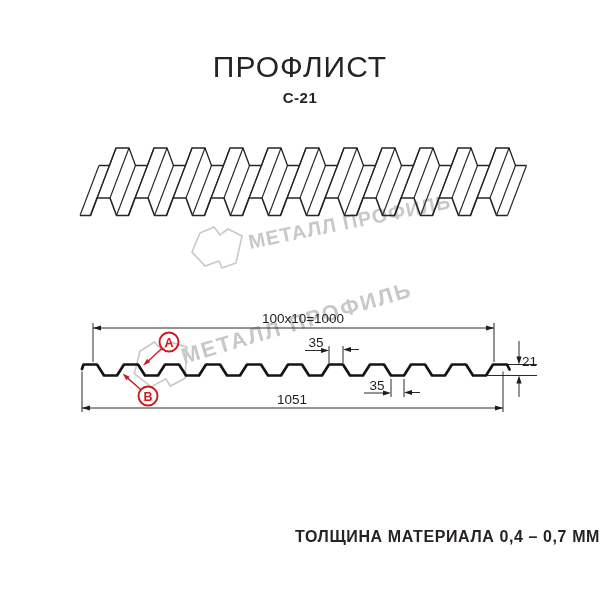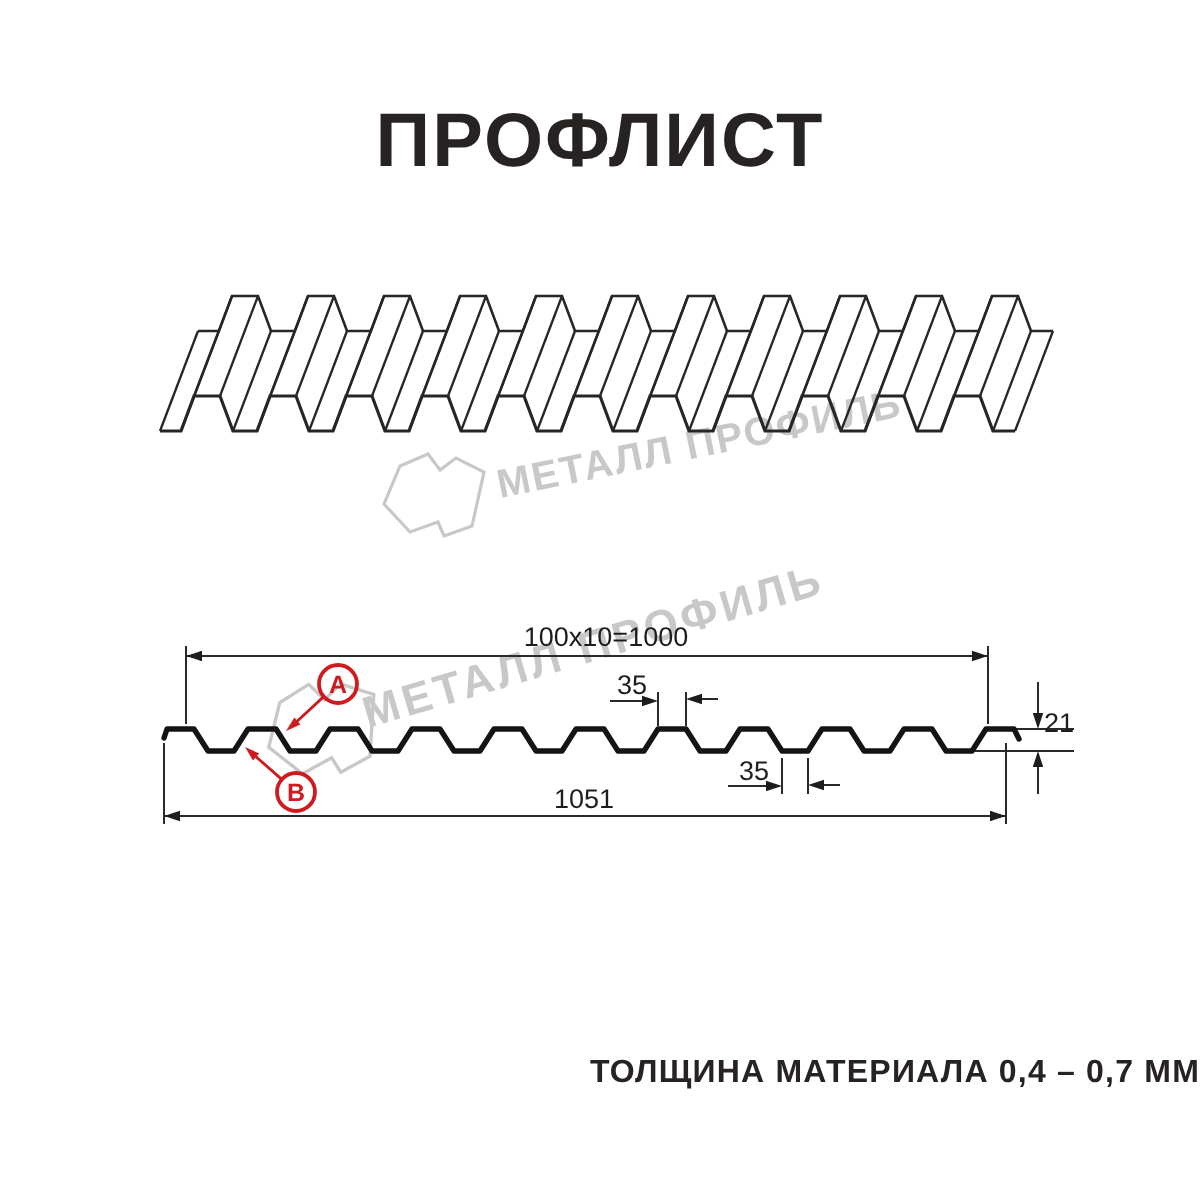--- a/index.html
+++ b/index.html
@@ -10,21 +10,21 @@
     --title:#272322;
     --bg:#ffffff;
   }
   html,body{margin:0;padding:0;background:#fff;}
   #page{
     position:relative;width:600px;height:600px;background:var(--bg);
     font-family:"Liberation Sans",sans-serif;overflow:hidden;
   }
   .title{
     position:absolute;top:50px;left:0;width:600px;text-align:center;
-    font-size:38px;font-weight:bold;letter-spacing:1px;color:var(--title);
+    font-size:30px;font-weight:normal;letter-spacing:1px;color:var(--title);
   }
   .subtitle{
     position:absolute;top:89px;left:0;width:600px;text-align:center;
     font-size:15px;font-weight:bold;letter-spacing:.5px;color:var(--title);
   }
   .footer-note{
     position:absolute;top:528px;left:0;width:600px;text-align:right;
     font-size:16px;font-weight:600;letter-spacing:.6px;color:var(--title);
   }
   svg{position:absolute;top:0;left:0;}
@@ -36,20 +36,21 @@
   .blk{fill:var(--ink);stroke:none;}
   .redstroke{stroke:var(--red);fill:none;}
   .redfill{fill:var(--red);stroke:none;}
 </style>
 </head>
 <body>
 
 <div id="page">
 
   <div class="title">ПРОФЛИСТ</div>
+  <div class="subtitle">С-21</div>
 
   <svg width="600" height="600" viewBox="0 0 600 600">
 
     <g>
       <path id="wm-logo-1" transform="translate(192,227)" fill="none" stroke="var(--wm)" stroke-width="1.6" d="M0,25 L8,6 L22,0 L28,8 L36,2 L50,9 L44,36 L30,41 L27,34 L13,39 Z"></path>
       <text class="wm-text wm1" transform="translate(250,249) rotate(-11.5)">МЕТАЛЛ ПРОФИЛЬ</text>
     </g>
 
     <g id="g3d">
         <line x1="80" y1="215.5" x2="99" y2="165.5" stroke="#262626" stroke-width="1.15"></line>

